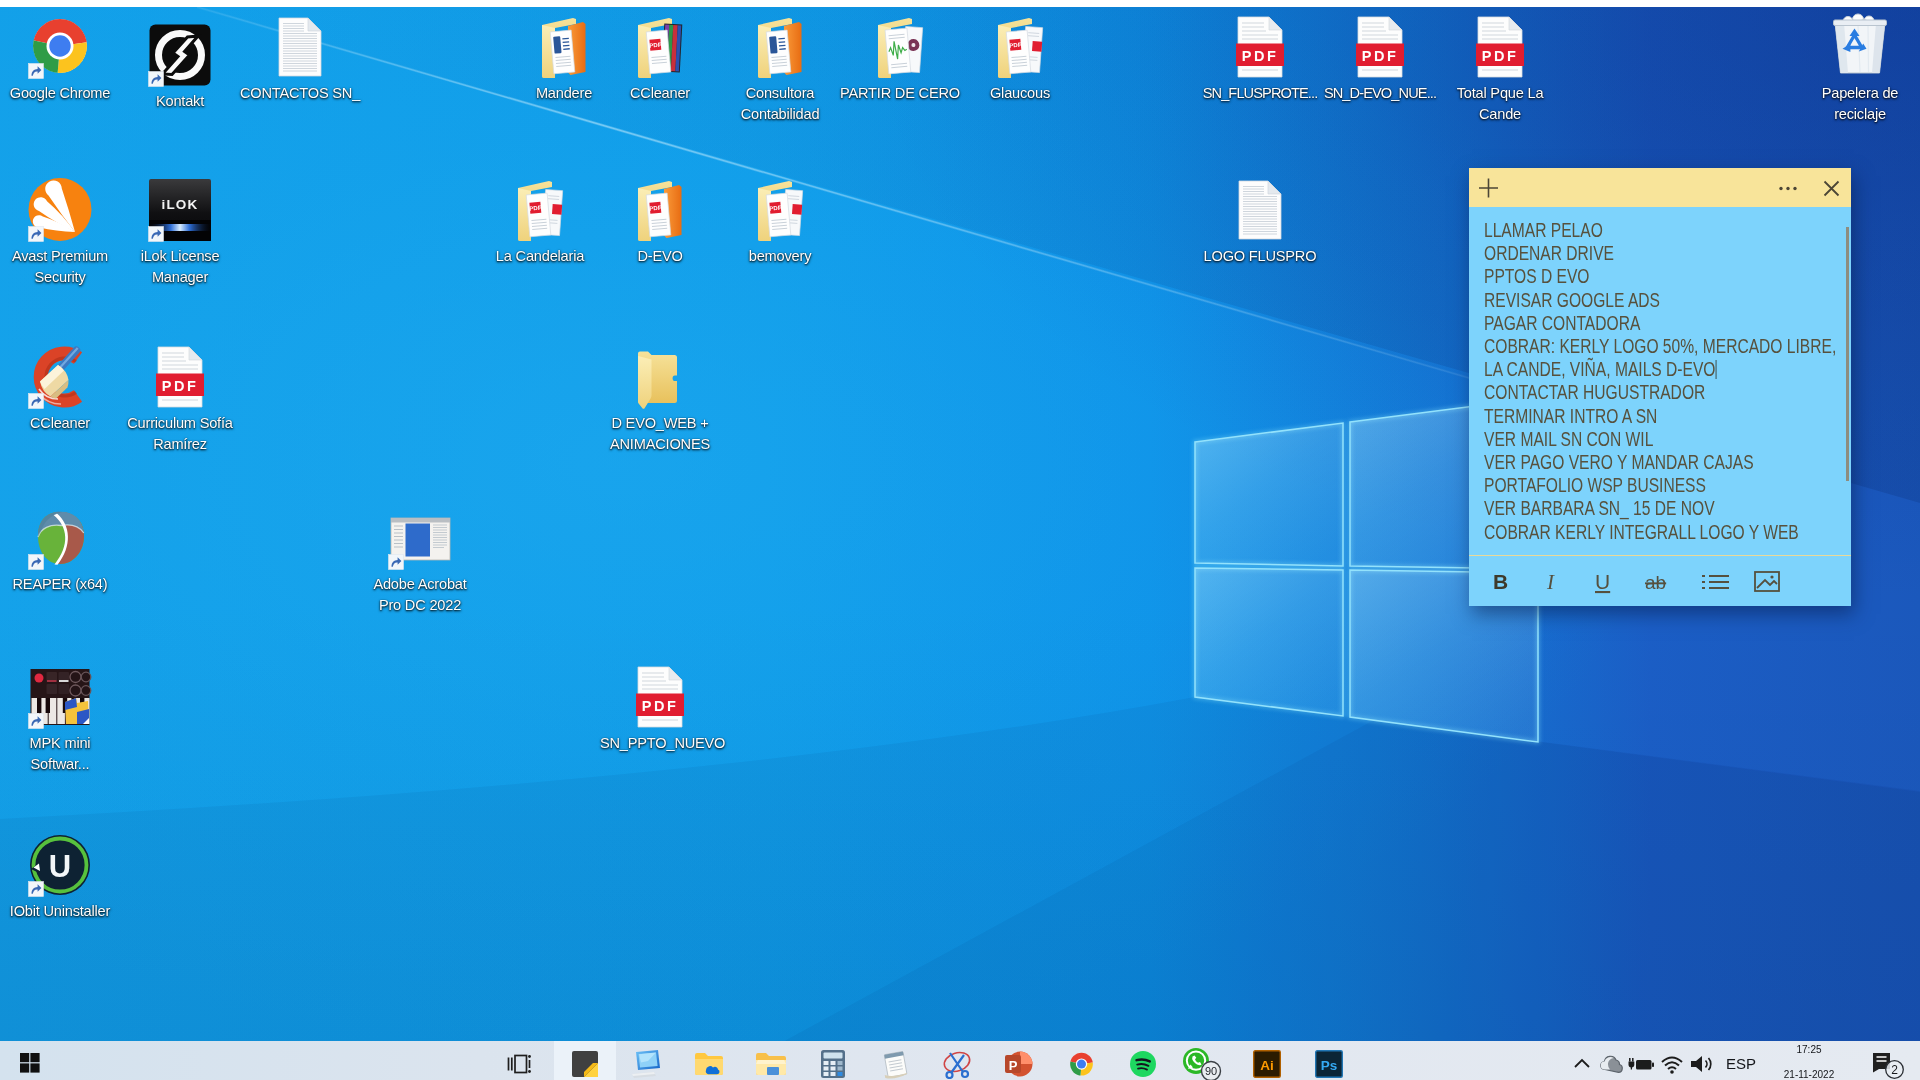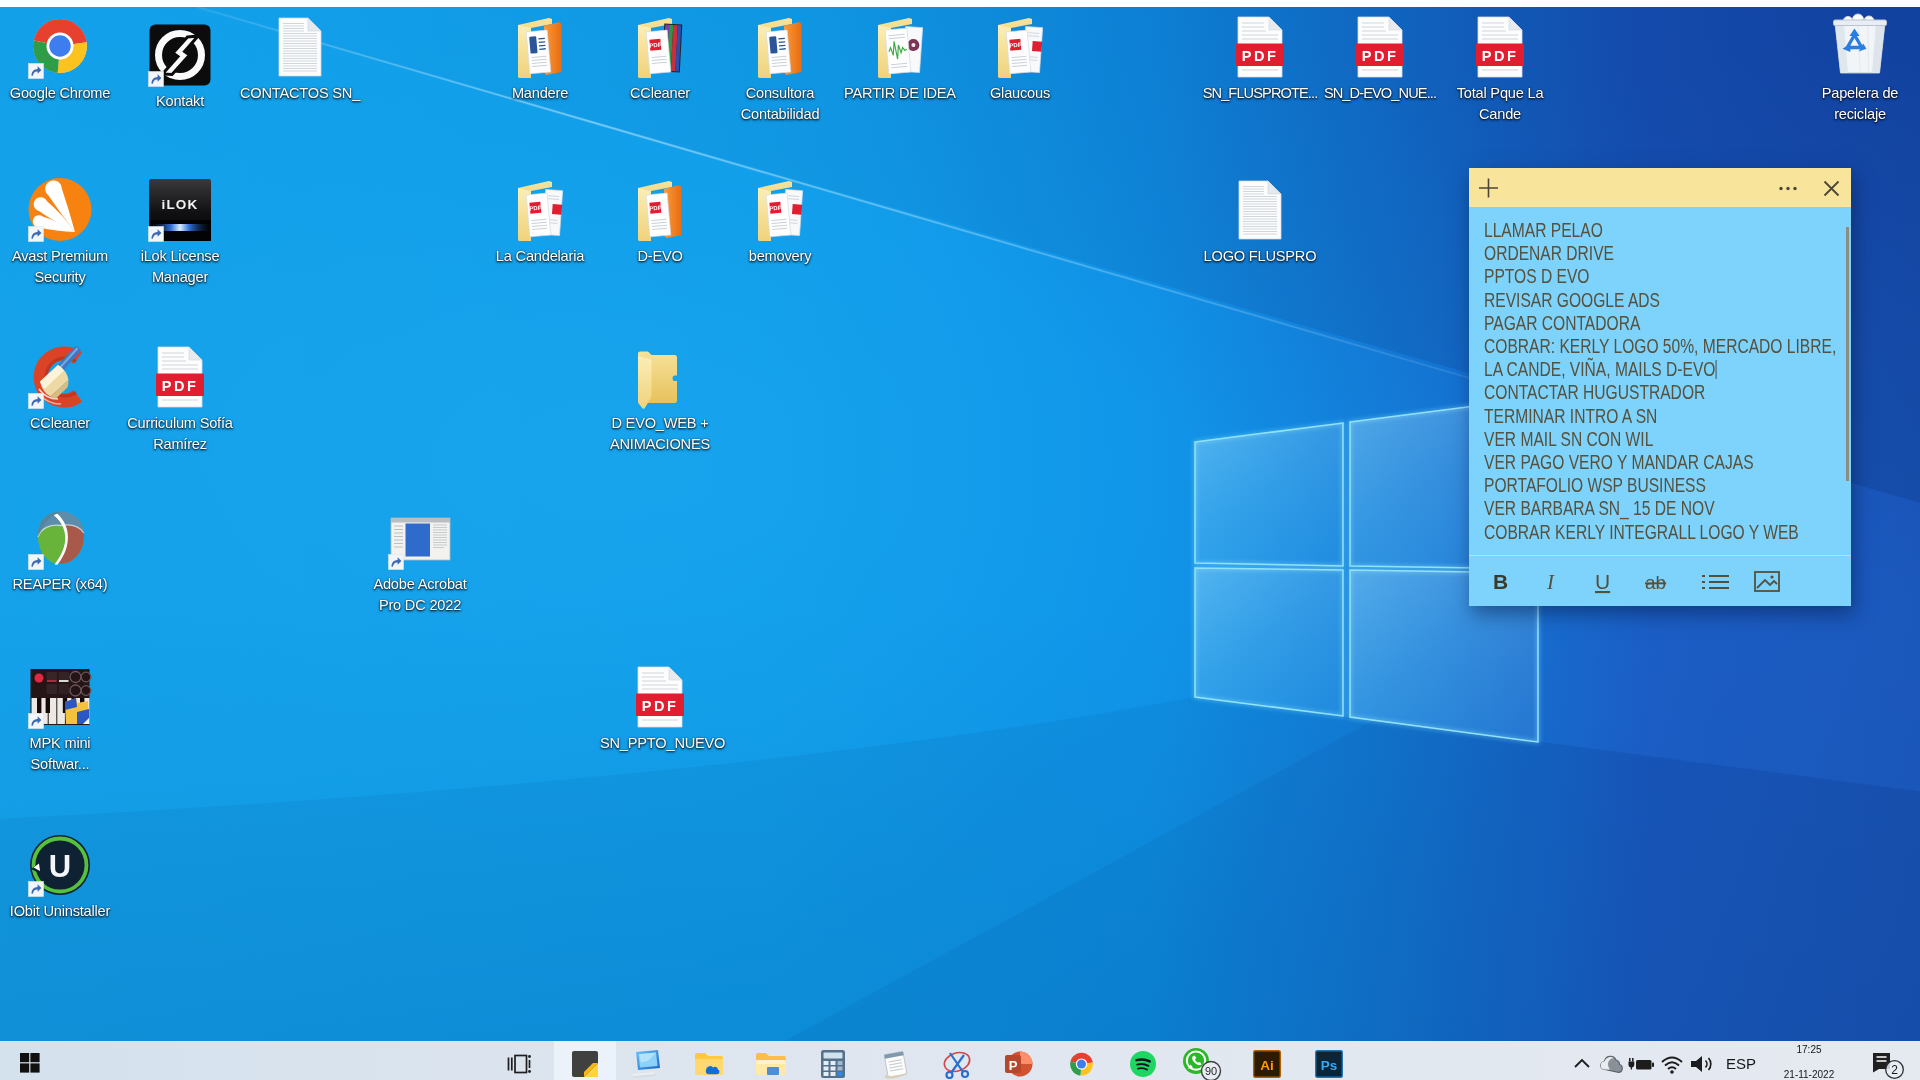--- a/index.html
+++ b/index.html
@@ -385,21 +385,21 @@
           <use href="#sc" y="48"></use>
         </svg>
         <div class="lb">Kontakt</div>
       </div>
 <div class="ic" style="left:240px;top:8px">
         <svg class="art" width="64" height="64" viewBox="0 0 64 64">
           <use href="#i-doc"></use>
         </svg>
         <div class="lb">CONTACTOS SN_</div>
       </div>
-<div class="ic" style="left:480px;top:8px">
+<div class="ic" style="left:504px;top:8px">
         <svg class="art" width="64" height="64" viewBox="0 0 64 64">
           <use href="#i-folword"></use>
         </svg>
         <div class="lb">Mandere</div>
       </div>
 <div class="ic" style="left:600px;top:8px">
         <svg class="art" width="64" height="64" viewBox="0 0 64 64">
           <use href="#i-folmedia"></use>
         </svg>
         <div class="lb">CCleaner</div>
@@ -407,21 +407,21 @@
 <div class="ic" style="left:720px;top:8px">
         <svg class="art" width="64" height="64" viewBox="0 0 64 64">
           <use href="#i-folword"></use>
         </svg>
         <div class="lb">Consultora<br>Contabilidad</div>
       </div>
 <div class="ic" style="left:840px;top:8px">
         <svg class="art" width="64" height="64" viewBox="0 0 64 64">
           <use href="#i-folaudio"></use>
         </svg>
-        <div class="lb">PARTIR DE IDEA</div>
+        <div class="lb">PARTIR DE CERO</div>
       </div>
 <div class="ic" style="left:960px;top:8px">
         <svg class="art" width="64" height="64" viewBox="0 0 64 64">
           <use href="#i-folpdf2"></use>
         </svg>
         <div class="lb">Glaucous</div>
       </div>
 <div class="ic" style="left:1200px;top:8px">
         <svg class="art" width="64" height="64" viewBox="0 0 64 64">
           <use href="#i-pdf"></use>

